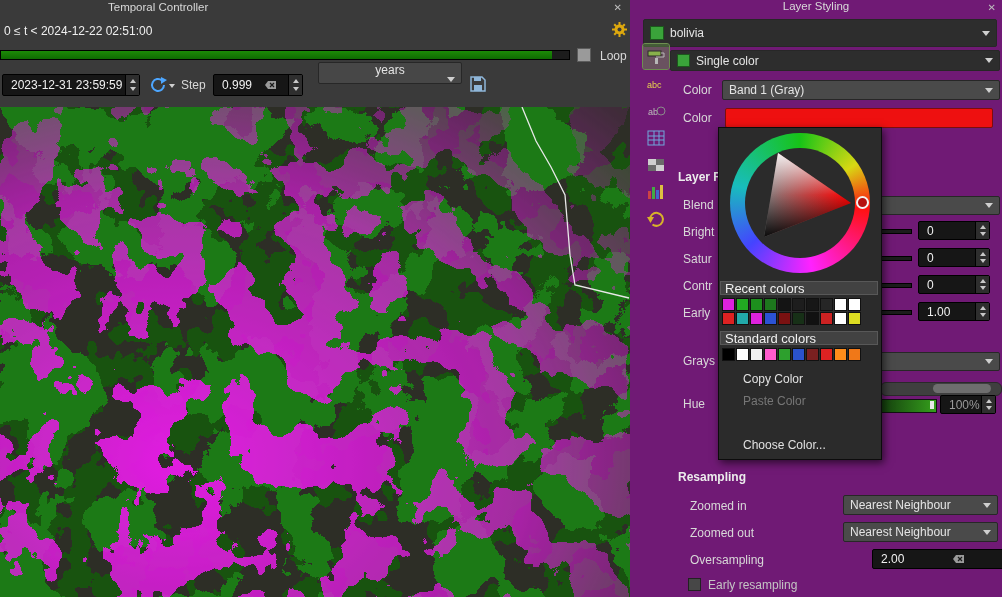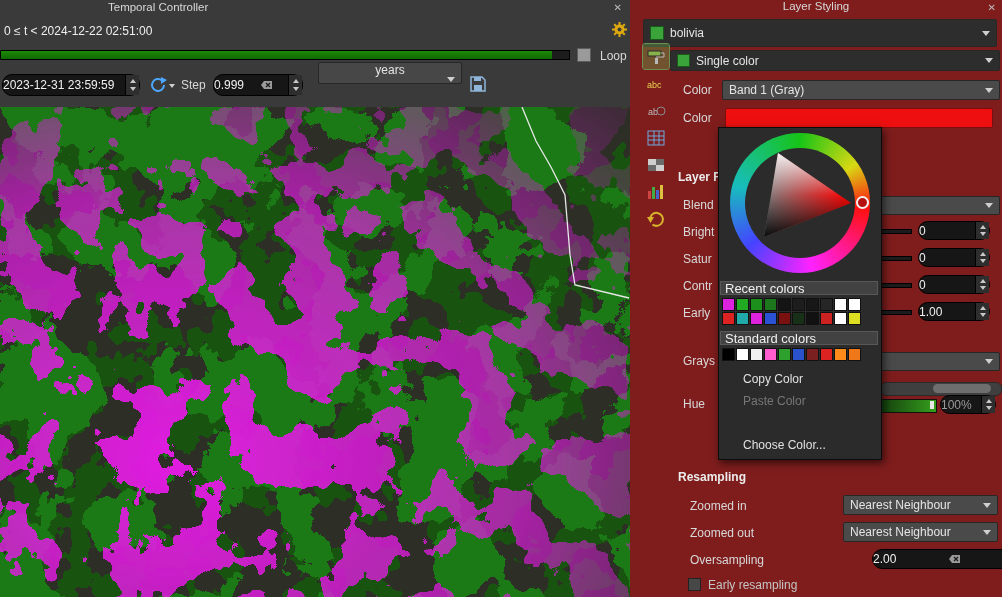--- a/index.html
+++ b/index.html
@@ -8,22 +8,22 @@
        background:#323232;}
   .abs{position:absolute;}
   .panel-titlebar{position:absolute;left:0;top:0;right:0;height:16px;font-size:11.5px;color:#d8d8d8;}
   .lbl{position:absolute;color:#d8d8d8;white-space:nowrap;}
   .bold{font-weight:bold;color:#ececec;}
   .combo{position:absolute;background:#4a4a4a;border:1px solid #272727;border-radius:2px;
          display:flex;align-items:center;padding:0 6px;box-sizing:border-box;color:#e4e4e4;}
   .combo.dark{background:#2d2d2d;}
   .cmb-arr{margin-left:auto;width:0;height:0;border-left:4px solid transparent;
            border-right:4px solid transparent;border-top:5px solid #cfcfcf;}
-  .spin{position:absolute;background:#161616;border:1px solid #000;border-radius:10px;
-        display:flex;align-items:center;box-sizing:border-box;color:#f0f0f0;padding-left:0;}
+  .spin{position:absolute;background:#161616;border:1px solid #000;border-radius:2px;
+        display:flex;align-items:center;box-sizing:border-box;color:#f0f0f0;padding-left:8px;}
   .spin .btns{margin-left:auto;width:13px;height:100%;display:flex;flex-direction:column;
         align-items:center;justify-content:space-evenly;background:#2e2e2e;border-left:1px solid #000;}
   .arr-up{width:0;height:0;border-left:3px solid transparent;border-right:3px solid transparent;border-bottom:4px solid #c8c8c8;}
   .arr-dn{width:0;height:0;border-left:3px solid transparent;border-right:3px solid transparent;border-top:4px solid #c8c8c8;}
   .chk{position:absolute;width:14px;height:14px;box-sizing:border-box;}
   .chk.light{background:#9a9a9a;border:1px solid #5c5c5c;}
   .chk.darkc{background:#474747;border:1px solid #222;}
   .xicon{position:absolute;color:#bdbdbd;font-size:10px;line-height:10px;cursor:default;}
   .swrow{position:absolute;display:flex;gap:1px;}
   .swatch{width:13px;height:13px;border:1px solid #111;box-sizing:border-box;display:inline-block;}
@@ -160,21 +160,21 @@
       <rect width="630" height="490" fill="#2d2e26"></rect>
       <rect width="630" height="490" filter="url(#fGreen2)" opacity="0.9"></rect>
       <rect width="630" height="490" filter="url(#fGreen)"></rect>
       <g mask="url(#magMask)">
           <rect width="630" height="490" filter="url(#fMag)"></rect>
         </g>
       <polyline points="522,0 536,34 551,60 565,88 570,148 575,178 629,191" fill="none" stroke="#e8e8e8" stroke-width="1.3"></polyline>
     </svg>
   </div>
 
-  <div class="abs" style="left:630px;top:0;width:372px;height:597px;background:#7f1d1d;">
+  <div class="abs" style="left:630px;top:0;width:372px;height:597px;background:#701a75;">
 
     <div class="panel-titlebar" style="text-align:center;">
       <span>Layer Styling</span>
       <span class="xicon" style="right:6px;top:3px;">✕</span>
     </div>
 
     <div class="combo dark" style="left:13px;top:19px;width:354px;height:28px;">
       <span style="width:12px;height:12px;background:#3aa33a;border:1px solid #1c571c;margin-right:6px;"></span>
       <span>bolivia</span>
       <span class="cmb-arr"></span>

